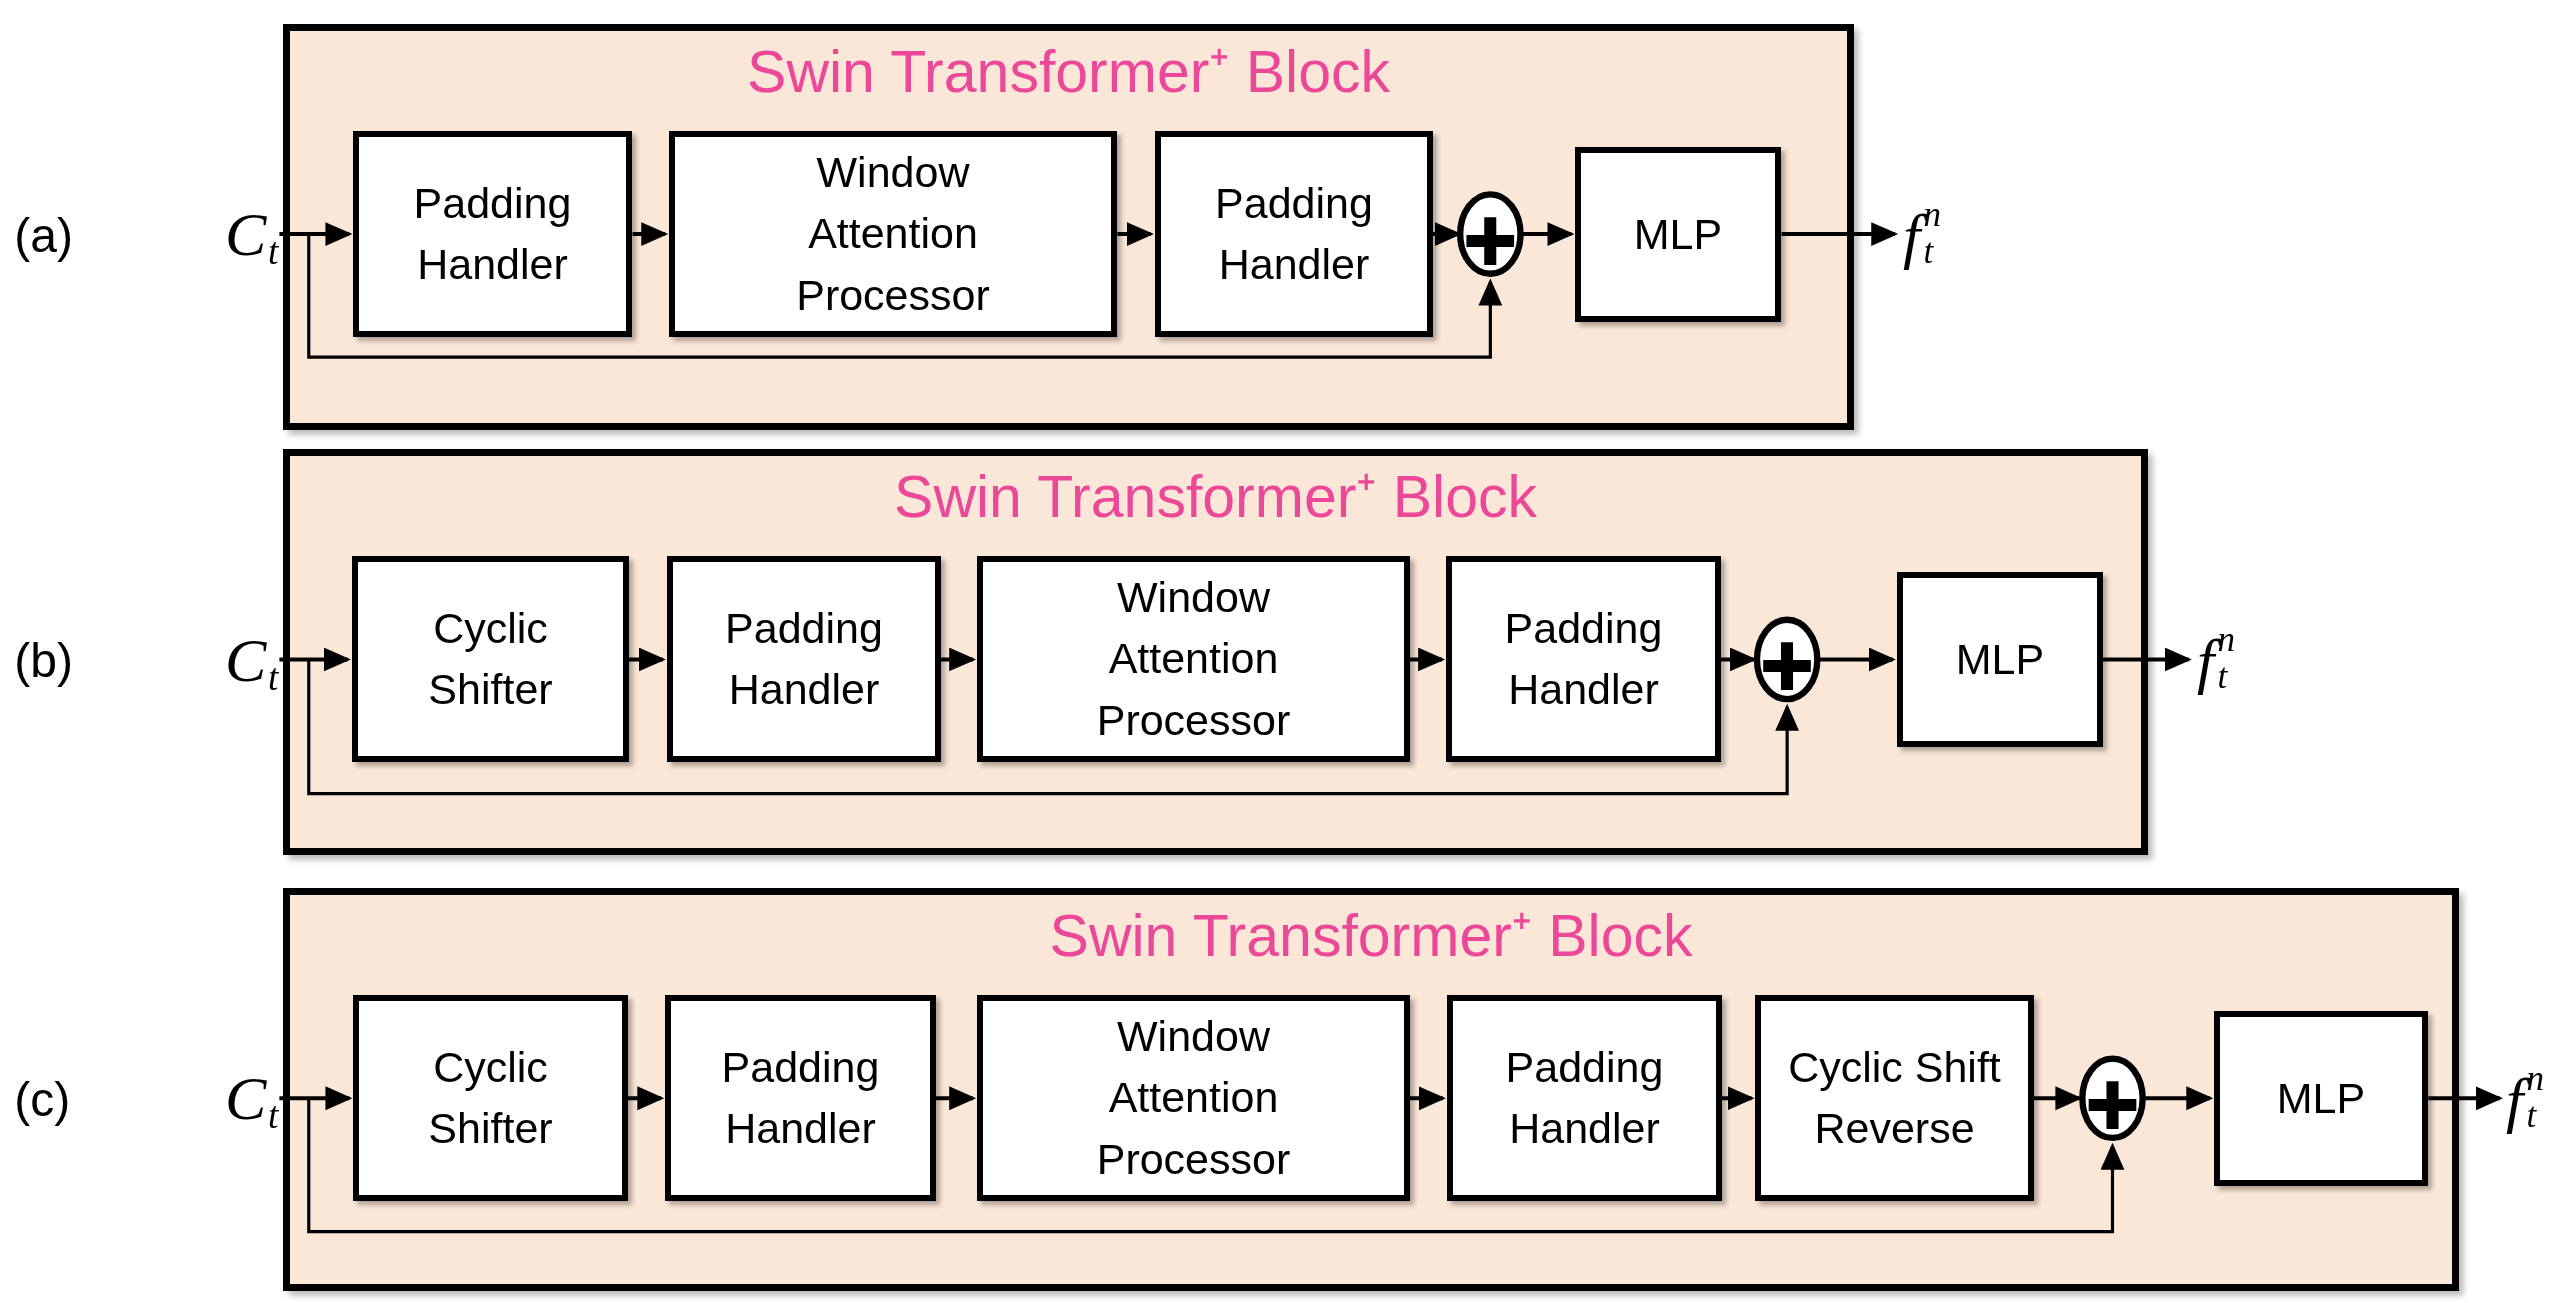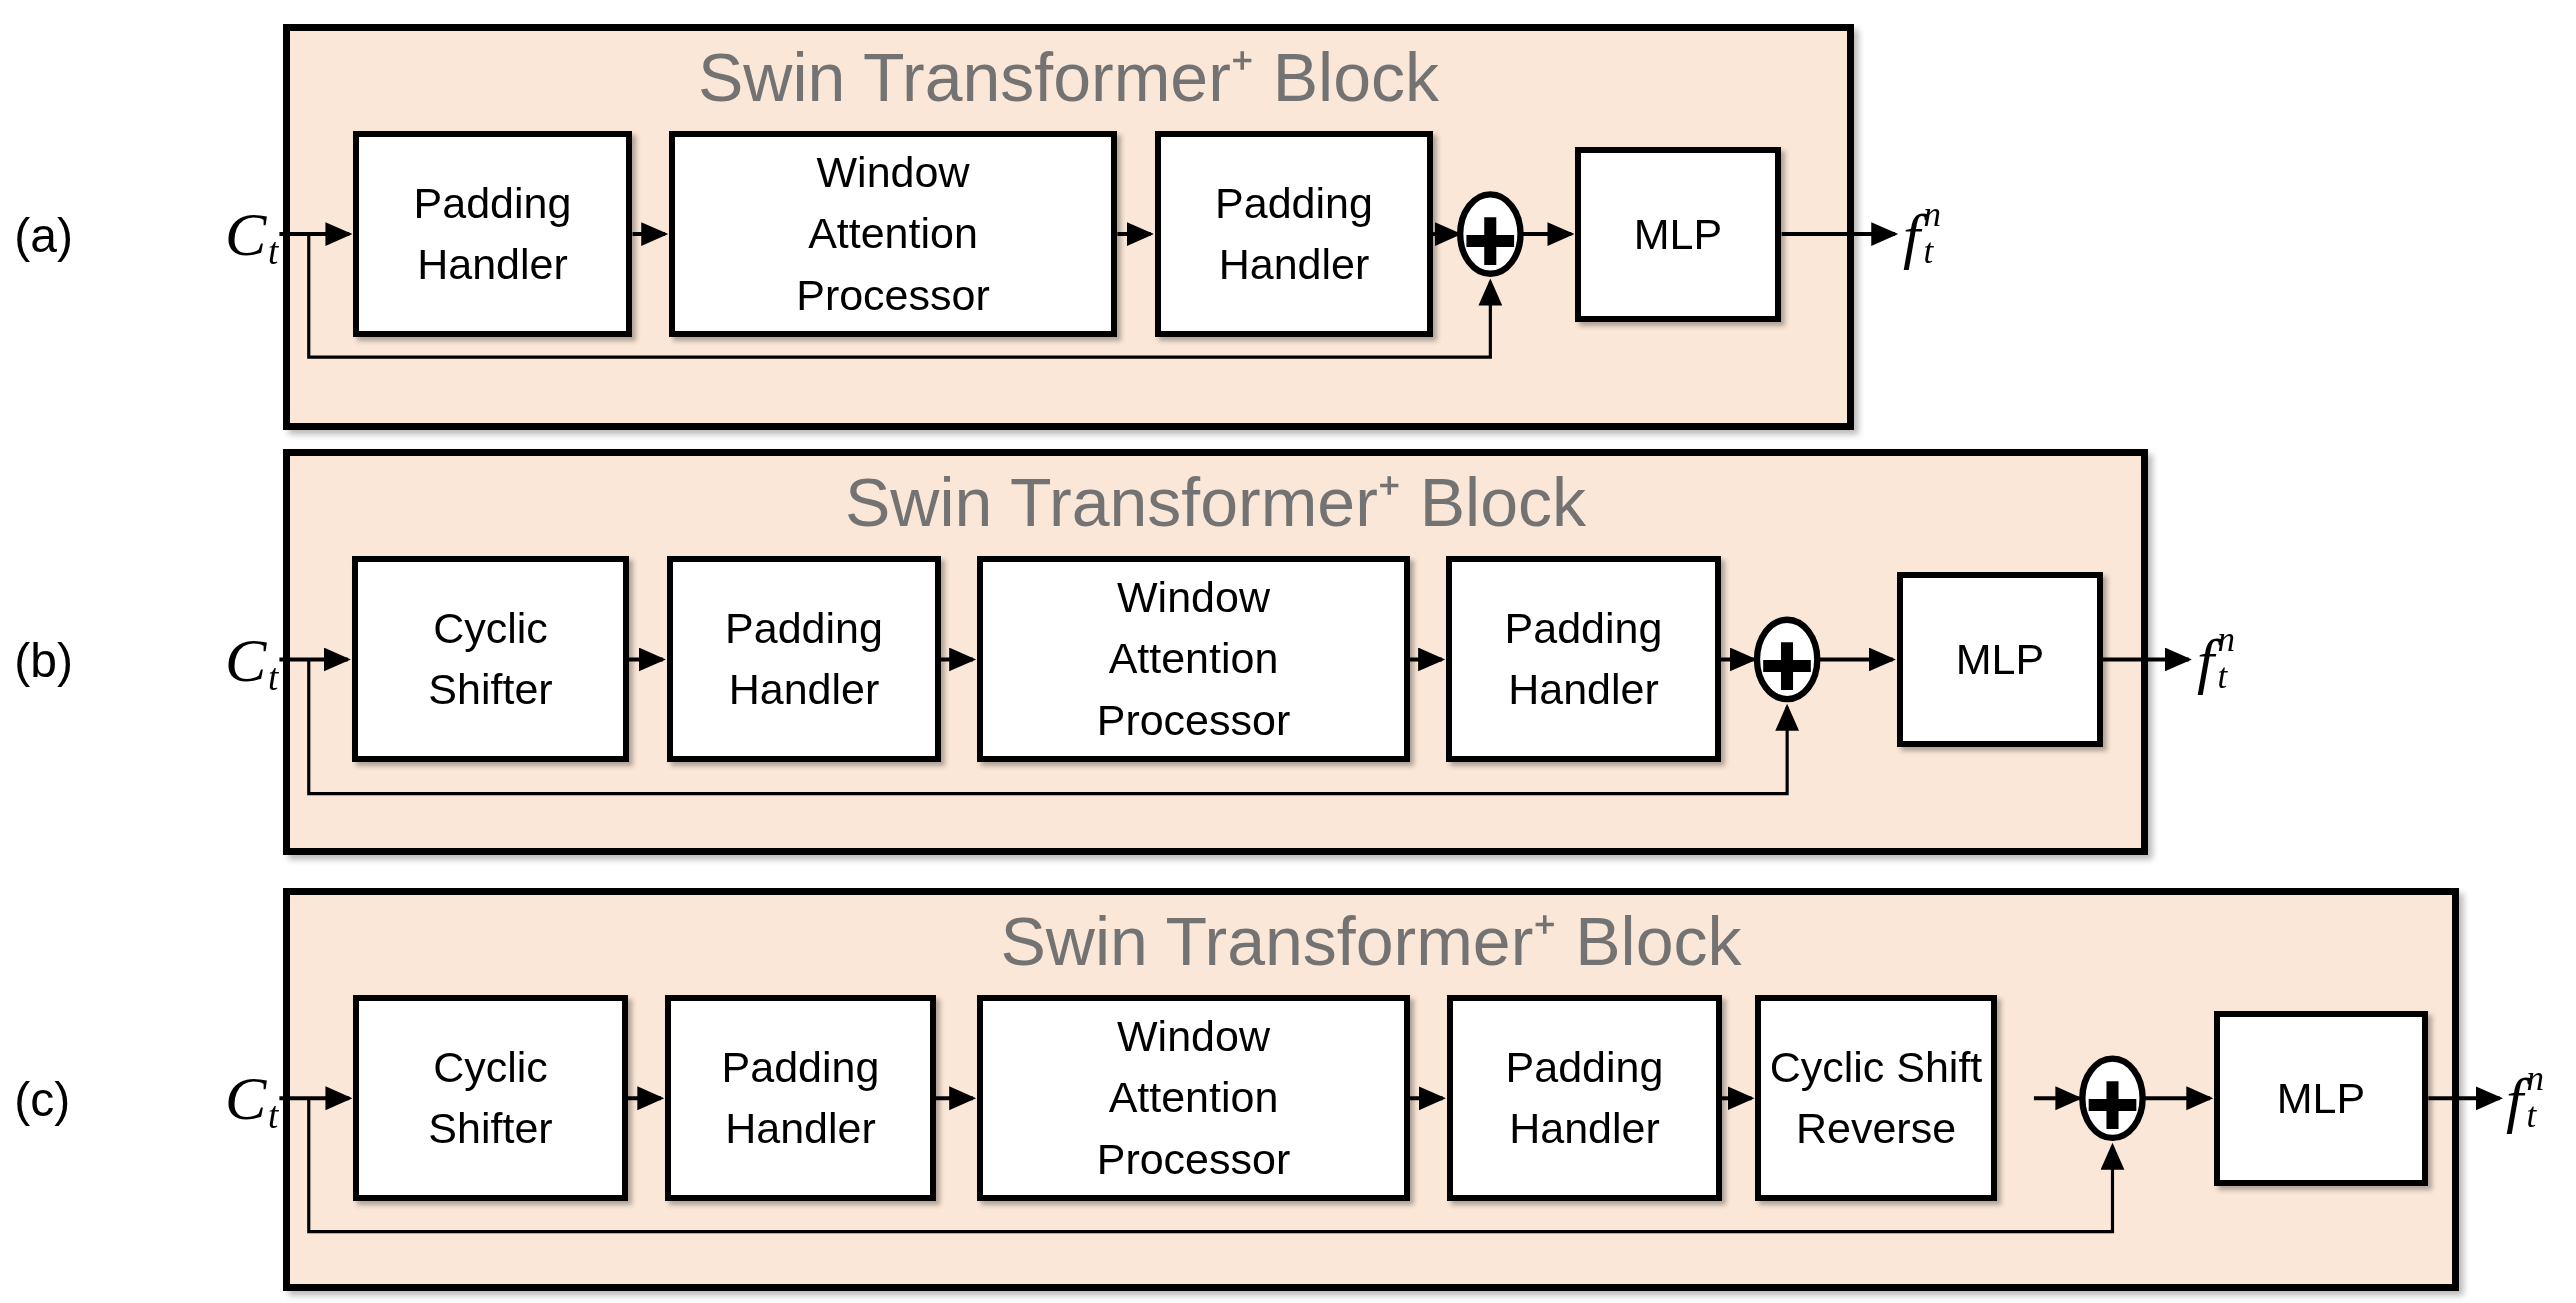--- a/index.html
+++ b/index.html
@@ -14,23 +14,23 @@
   .panel{
     position:absolute;
     background:#FBE7D7;
     border:7.1px solid #000;
     box-sizing:border-box;
     box-shadow:4.8px 4.8px 6.3px rgba(0,0,0,0.28);
   }
   .panel-title{
     position:absolute;
     text-align:center;
-    font-size:68px;
+    font-size:59px;
     line-height:1.1;
-    color:#737373;
+    color:#ec4899;
   }
   .box{
     position:absolute;
     background:#ffffff;
     border:6.3px solid #000;
     box-sizing:border-box;
     display:flex;
     align-items:center;
     justify-content:center;
     text-align:center;
@@ -143,21 +143,21 @@
 
   <div class="box" style="left:353px;top:995px;width:275px;height:206px;">Cyclic
 Shifter</div>
   <div class="box" style="left:665px;top:995px;width:271px;height:206px;">Padding
 Handler</div>
   <div class="box" style="left:977px;top:995px;width:433px;height:206px;">Window
 Attention
 Processor</div>
   <div class="box" style="left:1447px;top:995px;width:275px;height:206px;">Padding
 Handler</div>
-  <div class="box" style="left:1755px;top:995px;width:242px;height:206px;">Cyclic Shift
+  <div class="box" style="left:1755px;top:995px;width:279px;height:206px;">Cyclic Shift
 Reverse</div>
   <div class="box" style="left:2214px;top:1011px;width:214px;height:175px;">MLP</div>
 
   <div class="math" style="left:2506px;top:1069px;">
     <span>f</span>
     <span class="stack">
       <span>n</span>
       <span>t</span>
     </span>
   </div>

